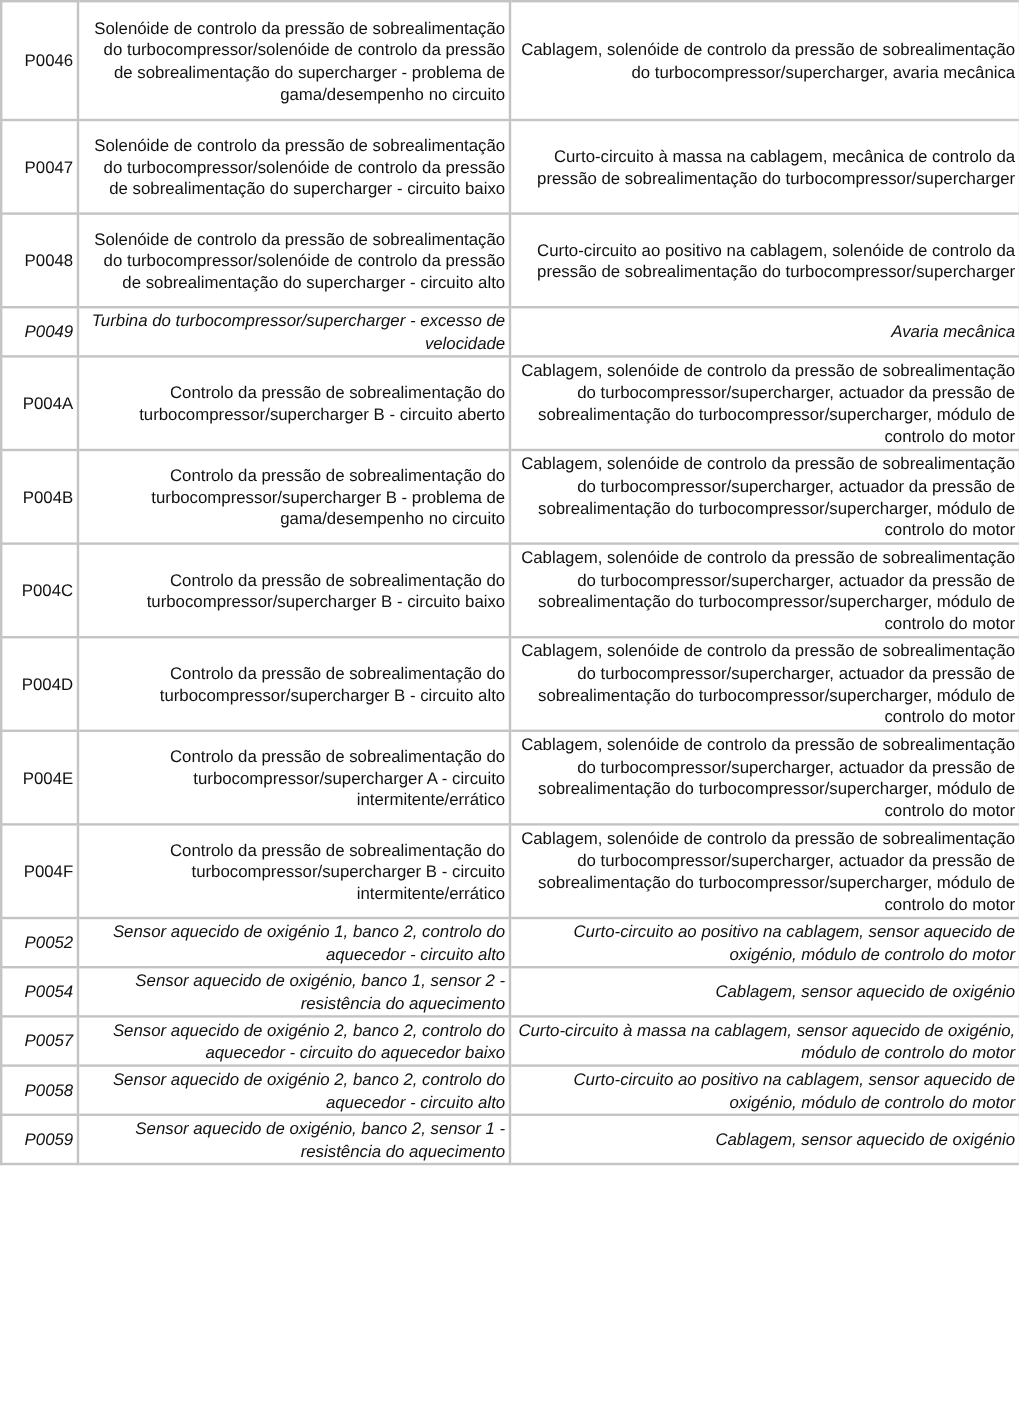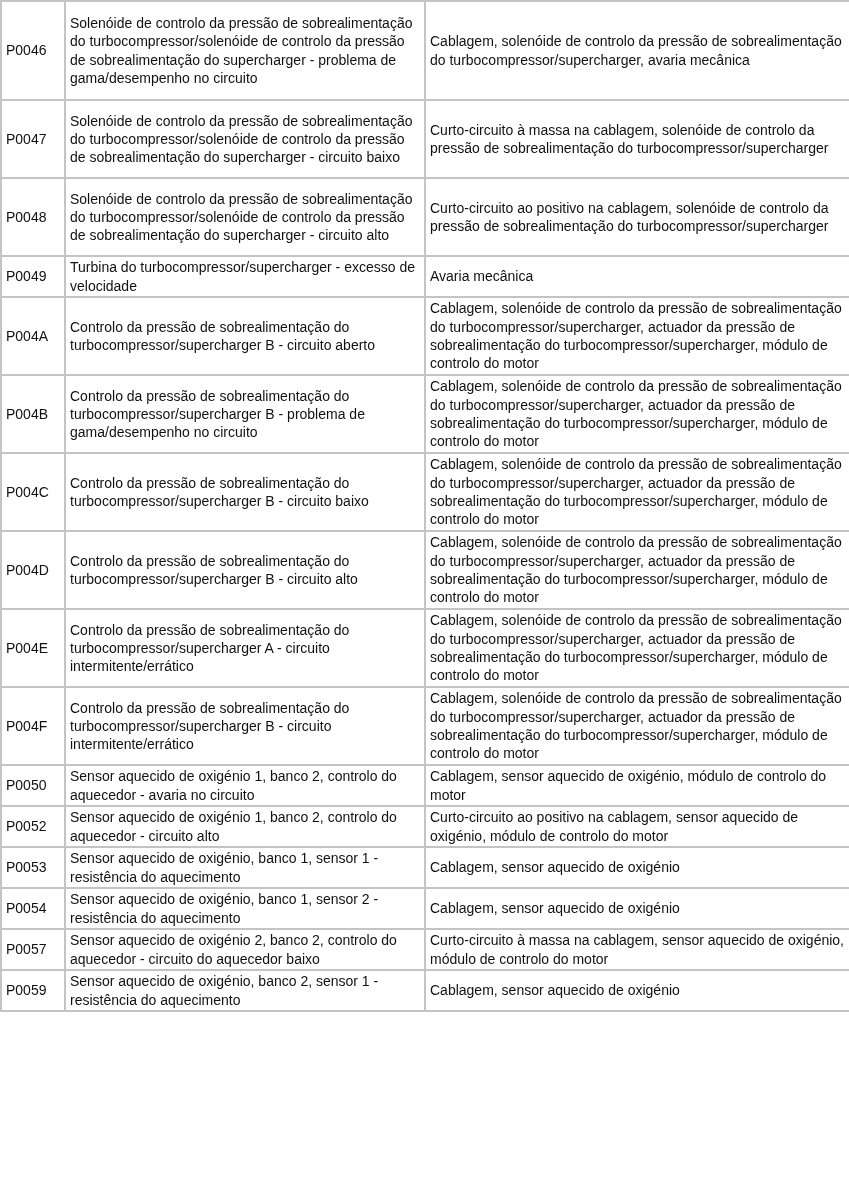--- a/index.html
+++ b/index.html
@@ -19,54 +19,54 @@
       margin: 0;
       font-family: "Liberation Sans", sans-serif;
       font-size: 14px;
       line-height: 18.3px;
       color: #111111;
     }
     table.dtc td {
       border: 2px solid #c4c4c4;
       padding: 0 3px 0 4px;
       vertical-align: middle;
-      text-align: left;
+      text-align: right;
       overflow: hidden;
     }
     col.c-code { width: 64px; }
     col.c-desc { width: 360px; }
     col.c-cause { width: 425px; }
     td.code {
       padding-left: 5px;
       border-radius: 31px;
     }
     tr.h5 { height: 99px; }
     tr.h4 { height: 78px; }
     tr.h4b { height: 78px; }
-    tr.h2 { height: 41px; }
+    tr.h2 { height: 41px; font-style: italic; }
   </style>
 </head>
 <body>
 
 <table class="dtc">
   <colgroup>
     <col class="c-code">
     <col class="c-desc">
     <col class="c-cause">
   </colgroup>
   <tbody id="dtc-body">
     <tr class="h5">
       <td class="code">P0046</td>
       <td>Solenóide de controlo da pressão de sobrealimentação do turbocompressor/solenóide de controlo da pressão de sobrealimentação do supercharger - problema de gama/desempenho no circuito</td>
       <td>Cablagem, solenóide de controlo da pressão de sobrealimentação do turbocompressor/supercharger, avaria mecânica</td>
     </tr>
     <tr class="h4">
       <td class="code">P0047</td>
       <td>Solenóide de controlo da pressão de sobrealimentação do turbocompressor/solenóide de controlo da pressão de sobrealimentação do supercharger - circuito baixo</td>
-      <td>Curto-circuito à massa na cablagem, solenóide de controlo da pressão de sobrealimentação do turbocompressor/supercharger</td>
+      <td>Curto-circuito à massa na cablagem, mecânica de controlo da pressão de sobrealimentação do turbocompressor/supercharger</td>
     </tr>
     <tr class="h4">
       <td class="code">P0048</td>
       <td>Solenóide de controlo da pressão de sobrealimentação do turbocompressor/solenóide de controlo da pressão de sobrealimentação do supercharger - circuito alto</td>
       <td>Curto-circuito ao positivo na cablagem, solenóide de controlo da pressão de sobrealimentação do turbocompressor/supercharger</td>
     </tr>
     <tr class="h2">
       <td class="code">P0049</td>
       <td>Turbina do turbocompressor/supercharger - excesso de velocidade</td>
       <td>Avaria mecânica</td>
@@ -95,43 +95,38 @@
       <td class="code">P004E</td>
       <td>Controlo da pressão de sobrealimentação do turbocompressor/supercharger A - circuito intermitente/errático</td>
       <td>Cablagem, solenóide de controlo da pressão de sobrealimentação do turbocompressor/supercharger, actuador da pressão de sobrealimentação do turbocompressor/supercharger, módulo de controlo do motor</td>
     </tr>
     <tr class="h4b">
       <td class="code">P004F</td>
       <td>Controlo da pressão de sobrealimentação do turbocompressor/supercharger B - circuito intermitente/errático</td>
       <td>Cablagem, solenóide de controlo da pressão de sobrealimentação do turbocompressor/supercharger, actuador da pressão de sobrealimentação do turbocompressor/supercharger, módulo de controlo do motor</td>
     </tr>
     <tr class="h2">
-      <td class="code">P0050</td>
-      <td>Sensor aquecido de oxigénio 1, banco 2, controlo do aquecedor - avaria no circuito</td>
-      <td>Cablagem, sensor aquecido de oxigénio, módulo de controlo do motor</td>
-    </tr>
-    <tr class="h2">
       <td class="code">P0052</td>
       <td>Sensor aquecido de oxigénio 1, banco 2, controlo do aquecedor - circuito alto</td>
       <td>Curto-circuito ao positivo na cablagem, sensor aquecido de oxigénio, módulo de controlo do motor</td>
-    </tr>
-    <tr class="h2">
-      <td class="code">P0053</td>
-      <td>Sensor aquecido de oxigénio, banco 1, sensor 1 - resistência do aquecimento</td>
-      <td>Cablagem, sensor aquecido de oxigénio</td>
     </tr>
     <tr class="h2">
       <td class="code">P0054</td>
       <td>Sensor aquecido de oxigénio, banco 1, sensor 2 - resistência do aquecimento</td>
       <td>Cablagem, sensor aquecido de oxigénio</td>
     </tr>
     <tr class="h2">
       <td class="code">P0057</td>
       <td>Sensor aquecido de oxigénio 2, banco 2, controlo do aquecedor - circuito do aquecedor baixo</td>
       <td>Curto-circuito à massa na cablagem, sensor aquecido de oxigénio, módulo de controlo do motor</td>
     </tr>
     <tr class="h2">
+      <td class="code">P0058</td>
+      <td>Sensor aquecido de oxigénio 2, banco 2, controlo do aquecedor - circuito alto</td>
+      <td>Curto-circuito ao positivo na cablagem, sensor aquecido de oxigénio, módulo de controlo do motor</td>
+    </tr>
+    <tr class="h2">
       <td class="code">P0059</td>
       <td>Sensor aquecido de oxigénio, banco 2, sensor 1 - resistência do aquecimento</td>
       <td>Cablagem, sensor aquecido de oxigénio</td>
     </tr>
   </tbody>
 </table>
 
 </body></html>

